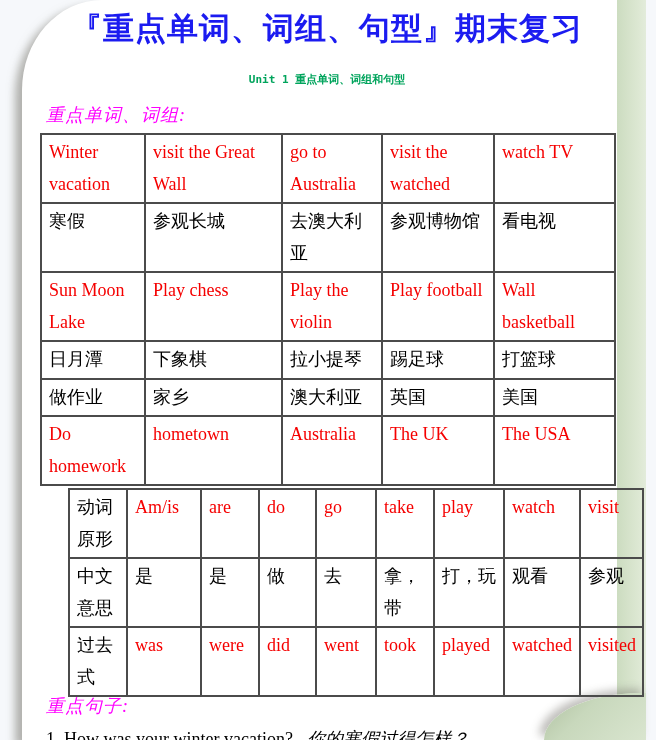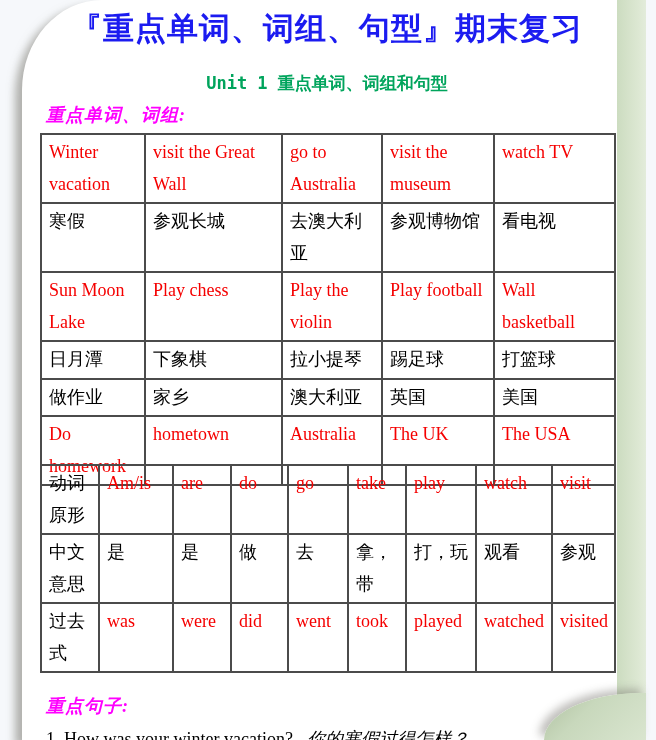--- a/index.html
+++ b/index.html
@@ -41,41 +41,41 @@
     position: absolute; top: 8px; left: 0; width: 100%;
     text-align: center;
     font-size: 31px; font-weight: 600; letter-spacing: 1px;
     color: var(--title-blue, #1b1bf0);
     white-space: nowrap;
   }
   .subtitle {
     position: absolute; top: 72px; left: 0; width: 100%;
     text-align: center;
     font-family: "DejaVu Sans Mono", "Liberation Mono", monospace;
-    font-size: 17px; font-weight: 600;
+    font-size: 11px; font-weight: 600;
     color: var(--subtitle-green, #00a45c);
   }
   .section-label {
     position: absolute; left: 6px;
-    font-size: 18px; font-weight: 700; font-style: italic;
+    font-size: 18px; font-weight: 400; font-style: italic;
     color: var(--label-magenta, #ff00ff);
     letter-spacing: 1px;
   }
   .label-words { top: 103px; }
   .label-sentences { top: 694px; }
   table {
     position: absolute; left: 0;
     border-collapse: collapse;
     table-layout: fixed;
     width: 574px;
     font-size: 18px;
     line-height: 1.75;
   }
   table.vocab { top: 133px; }
-  table.verb  { top: 464px; }
+  table.verb  { top: 488px; margin-left: 28px; }
   td {
     border: 2px solid var(--table-border, #4b4b4b);
     vertical-align: top;
     padding: 2px 7px;
     overflow: hidden;
   }
   td.en { color: var(--word-red, #f50000); }
   td.zh { color: var(--text-black, #000000); }
   .bottom-line {
     position: absolute; top: 727px; left: 6px;
@@ -105,21 +105,21 @@
         <col style="width: 137px;">
         <col style="width: 100px;">
         <col style="width: 112px;">
         <col style="width: 121px;">
       </colgroup>
       <tbody>
         <tr>
           <td class="en">Winter vacation</td>
           <td class="en">visit the Great Wall</td>
           <td class="en">go to Australia</td>
-          <td class="en">visit the museum</td>
+          <td class="en">visit the watched</td>
           <td class="en">watch TV</td>
         </tr>
         <tr>
           <td class="zh">寒假</td>
           <td class="zh">参观长城</td>
           <td class="zh">去澳大利亚</td>
           <td class="zh">参观博物馆</td>
           <td class="zh">看电视</td>
         </tr>
         <tr>

